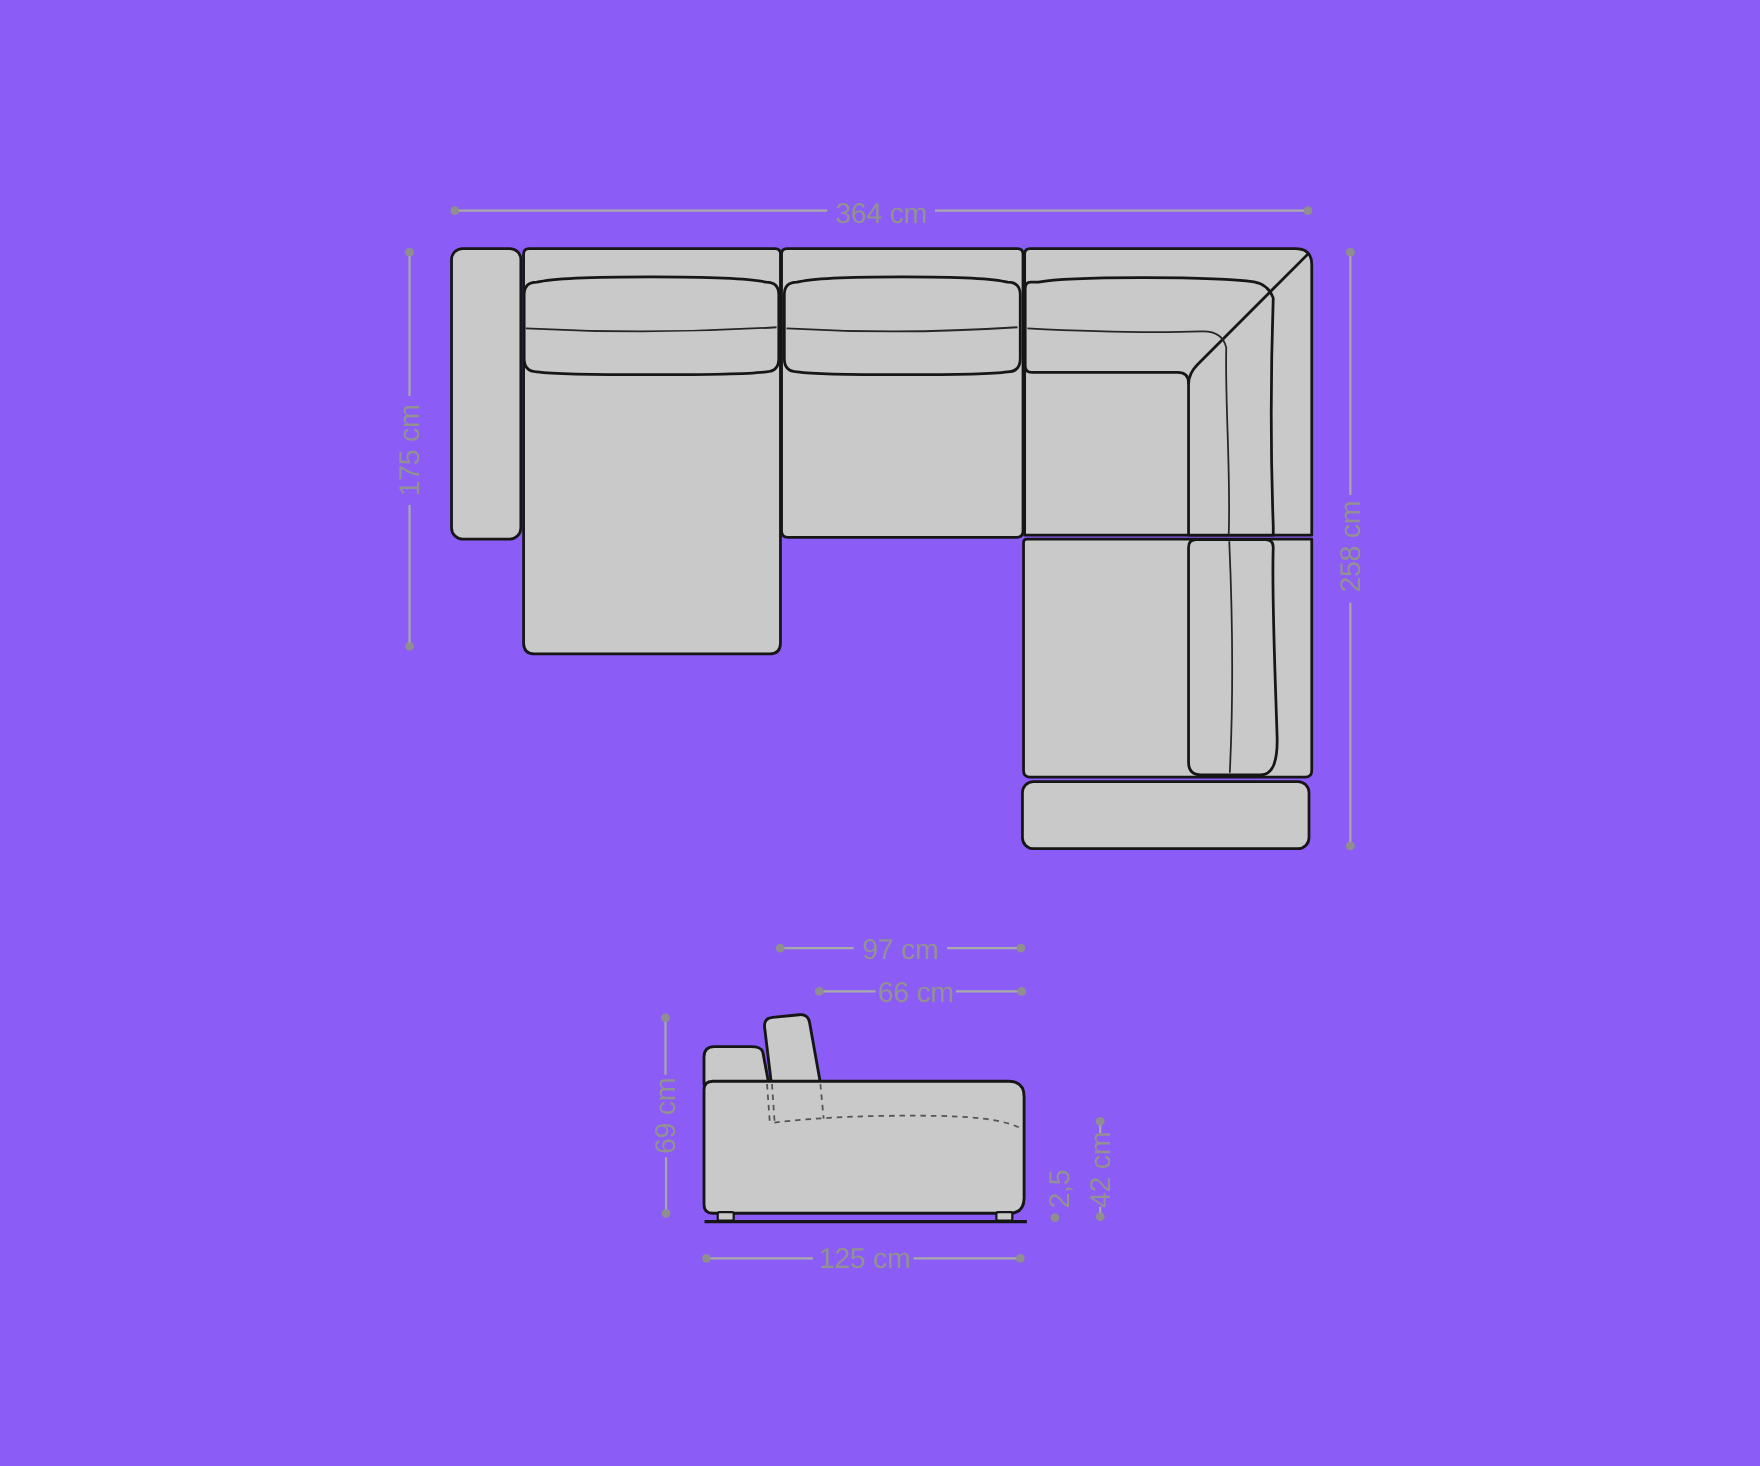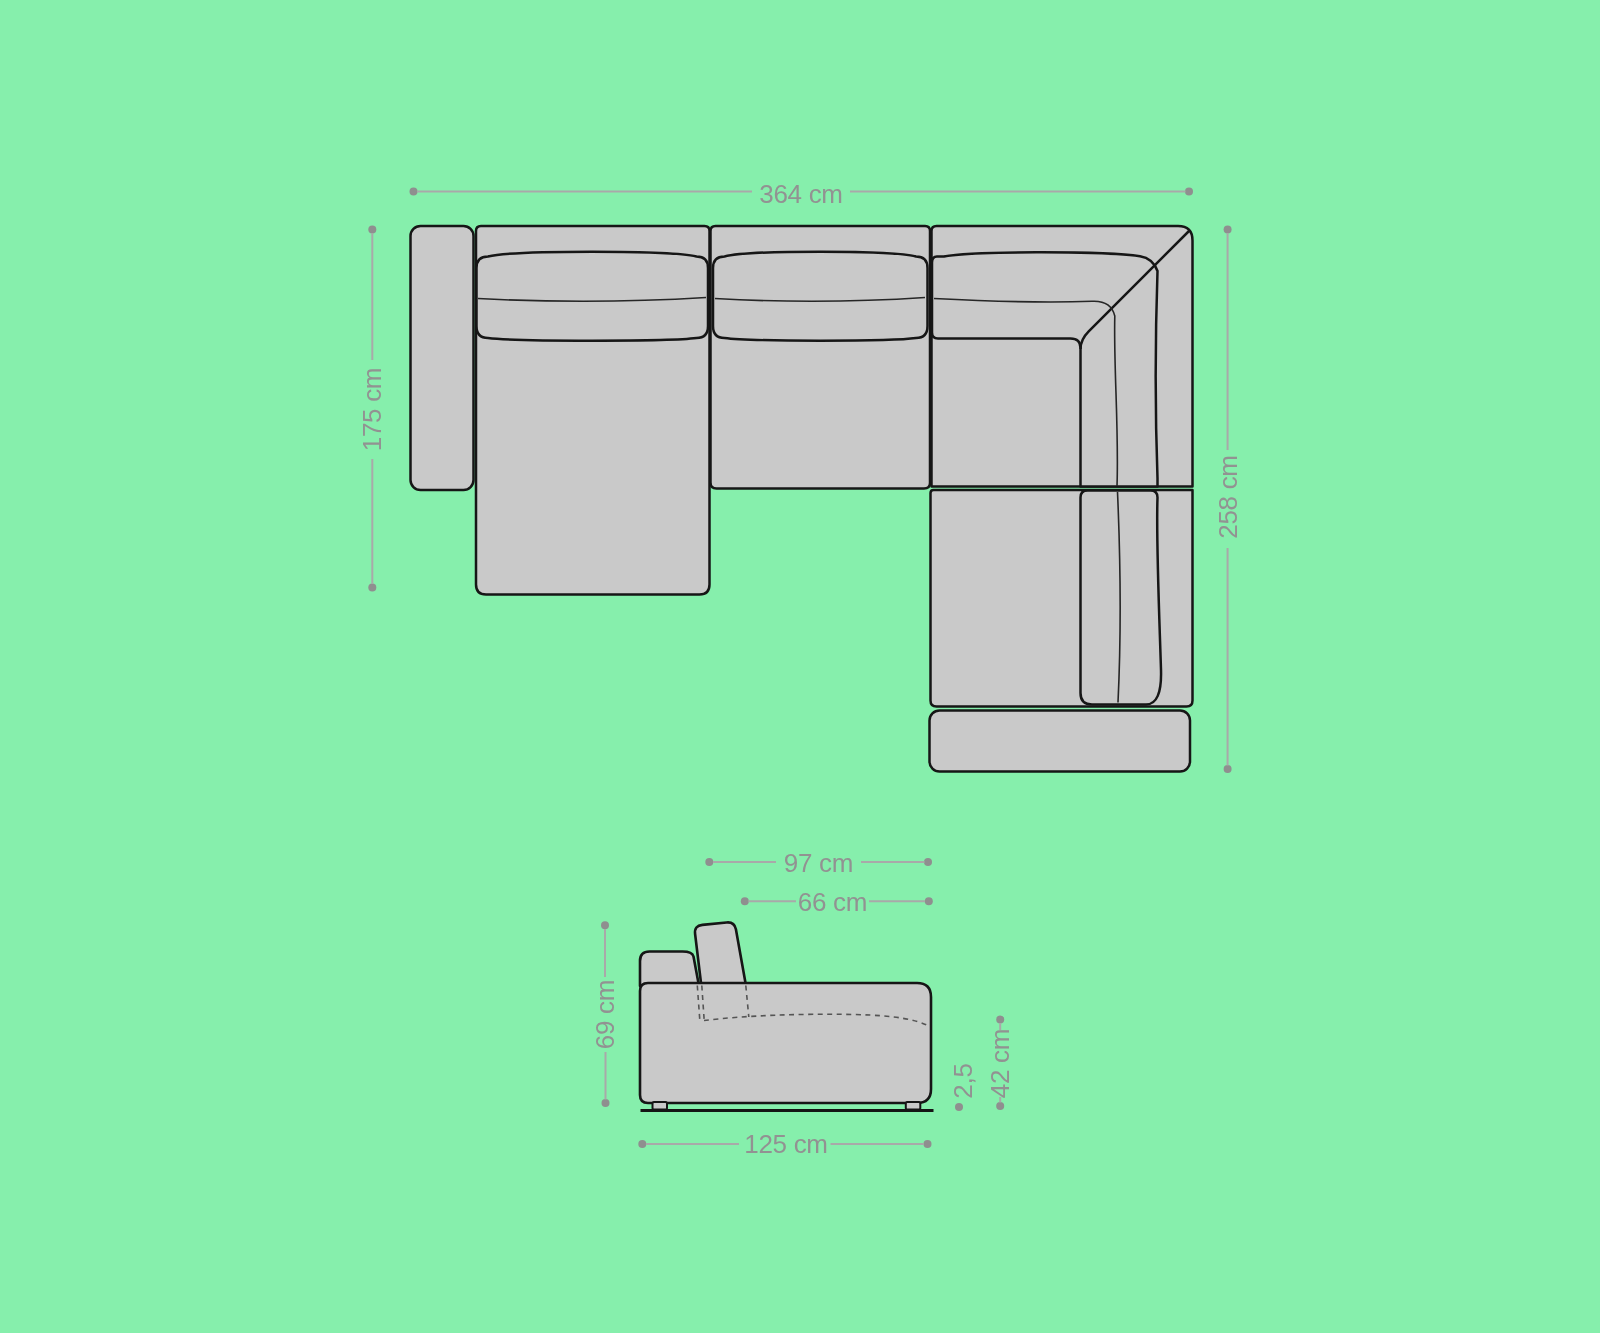--- a/index.html
+++ b/index.html
@@ -1,16 +1,16 @@
 <!DOCTYPE html>
 <html><head>
 <meta charset="utf-8">
 <style>
   html,body{margin:0;padding:0;background:#ffffff;}
-  .wrap{width:1600px;height:1333px;position:relative;background:#86efac;}
+  .wrap{width:1600px;height:1333px;position:relative;background:#8b5cf6;}
   svg{display:block;}
   text{font-family:"Liberation Sans", sans-serif;fill:#929292;font-size:26px;letter-spacing:-0.3px;}
 </style>
 </head>
 <body>
 <div class="wrap">
 <svg width="1600" height="1333" viewBox="0 0 1600 1333">
   <g stroke-linecap="butt">
 
   <g>

